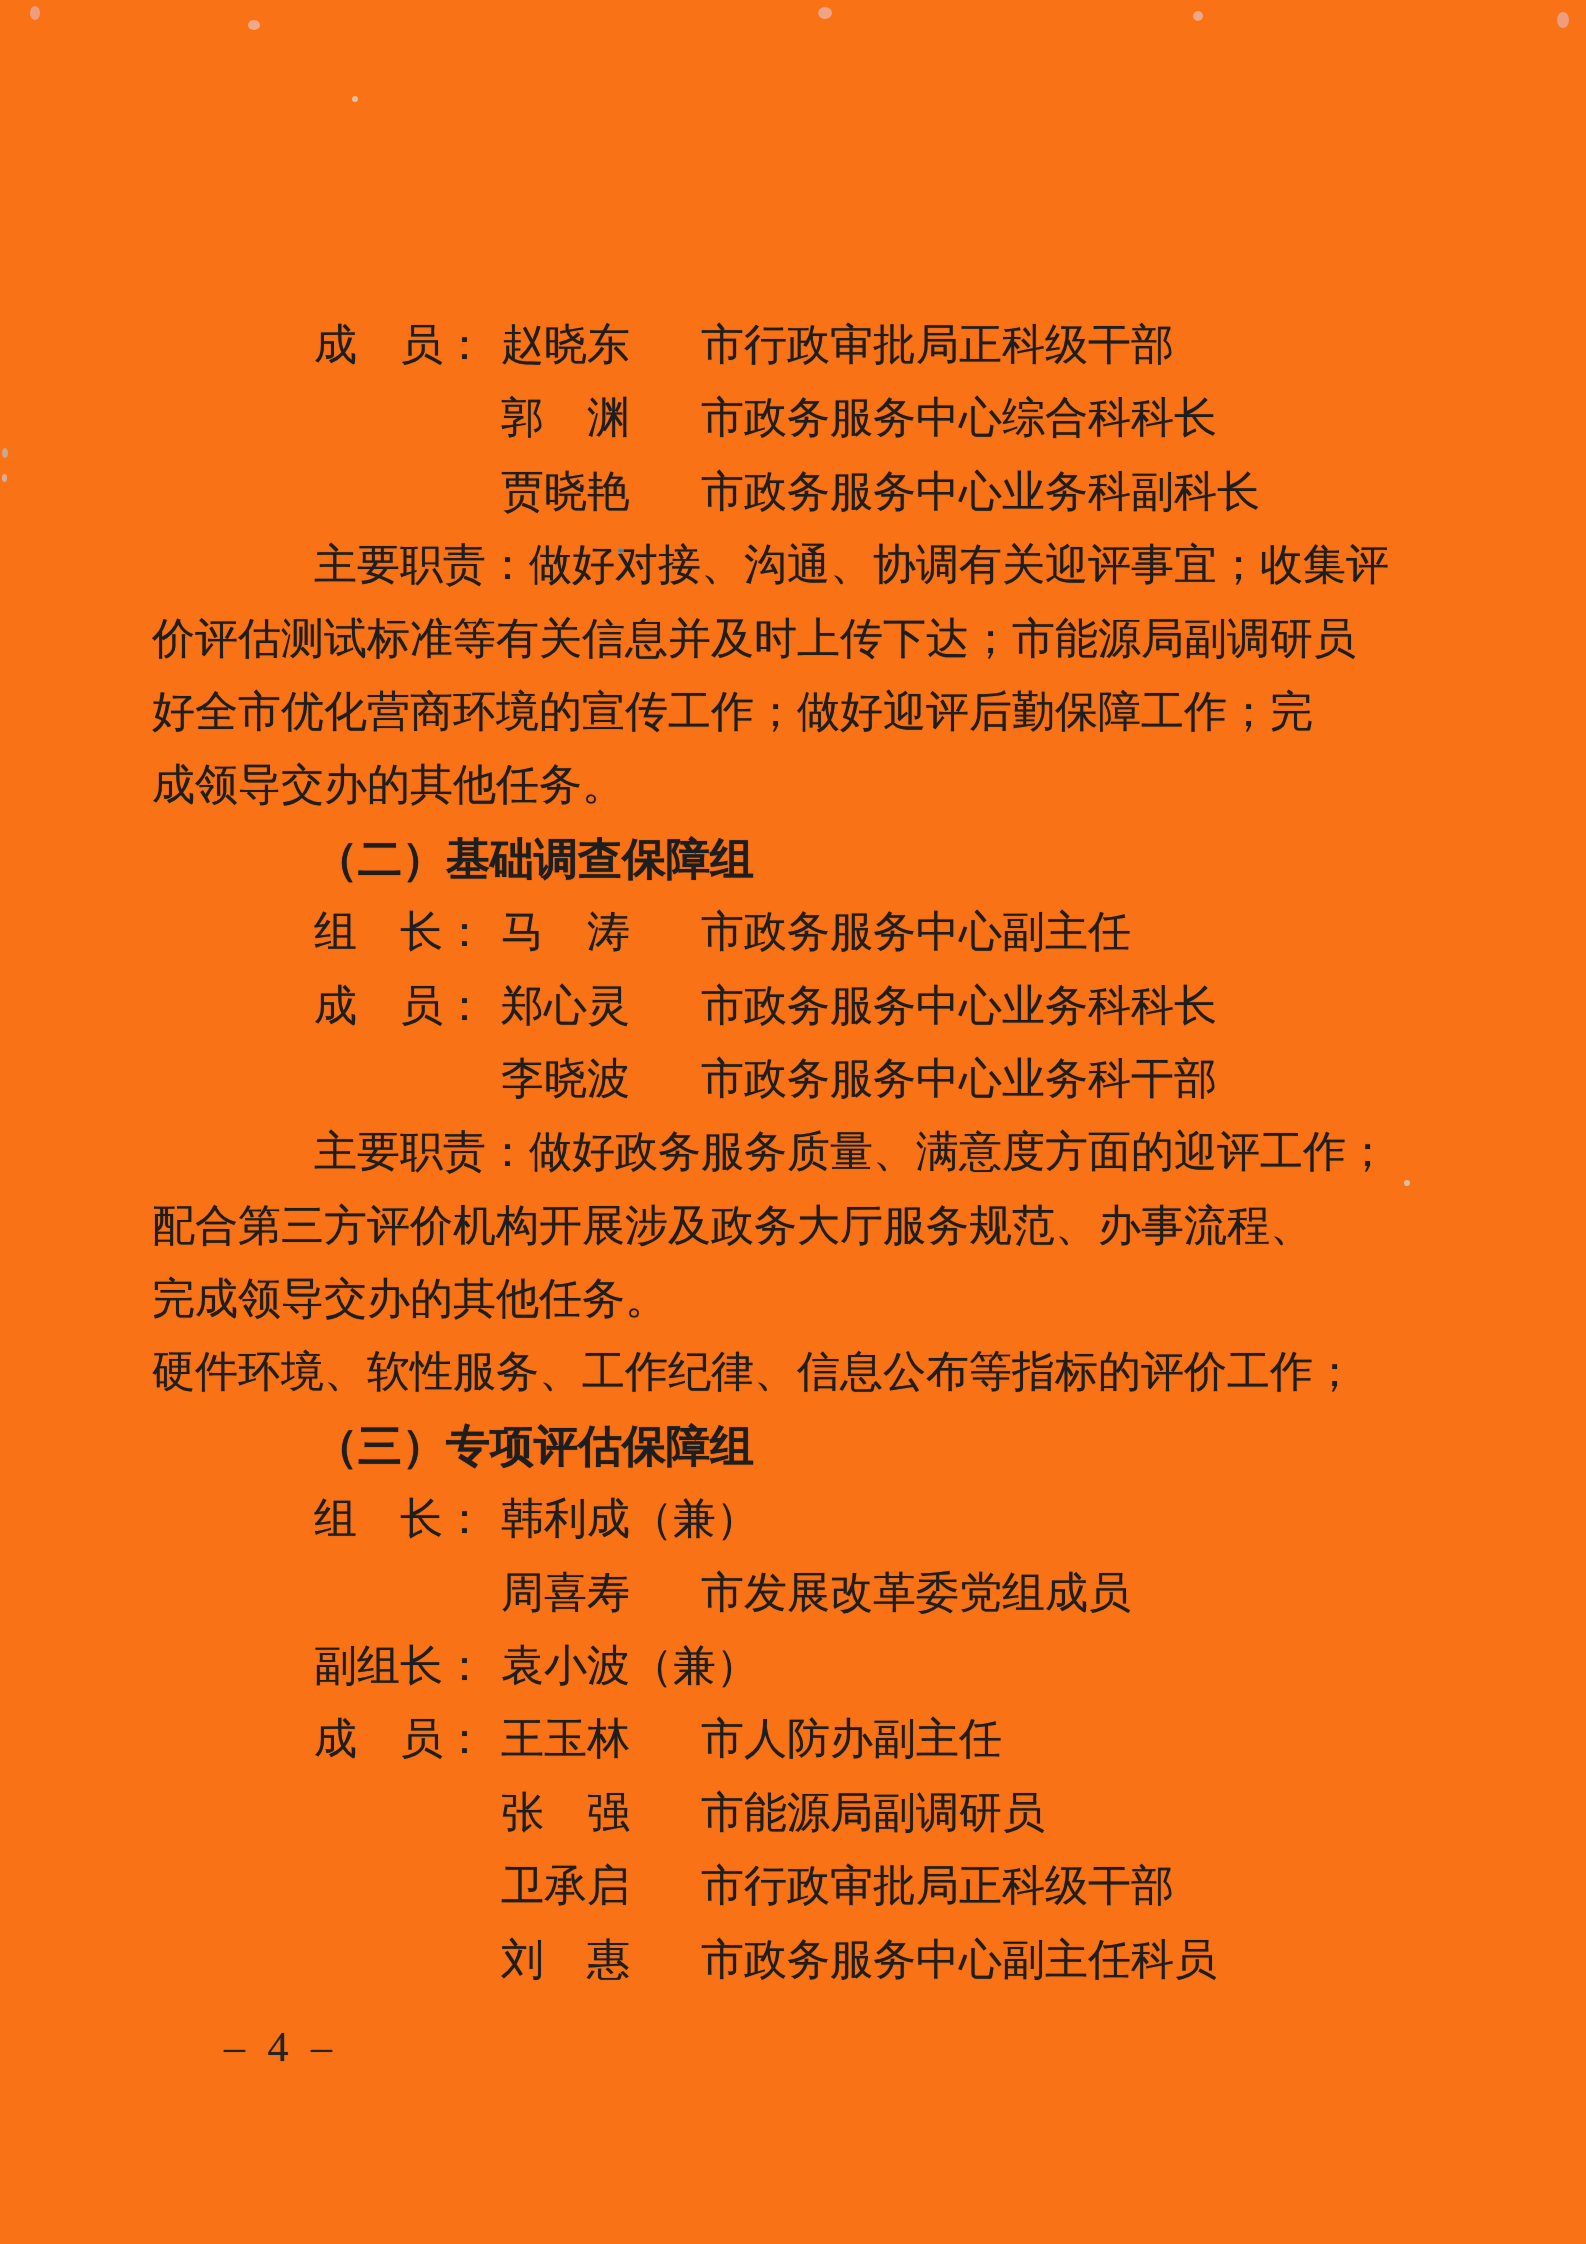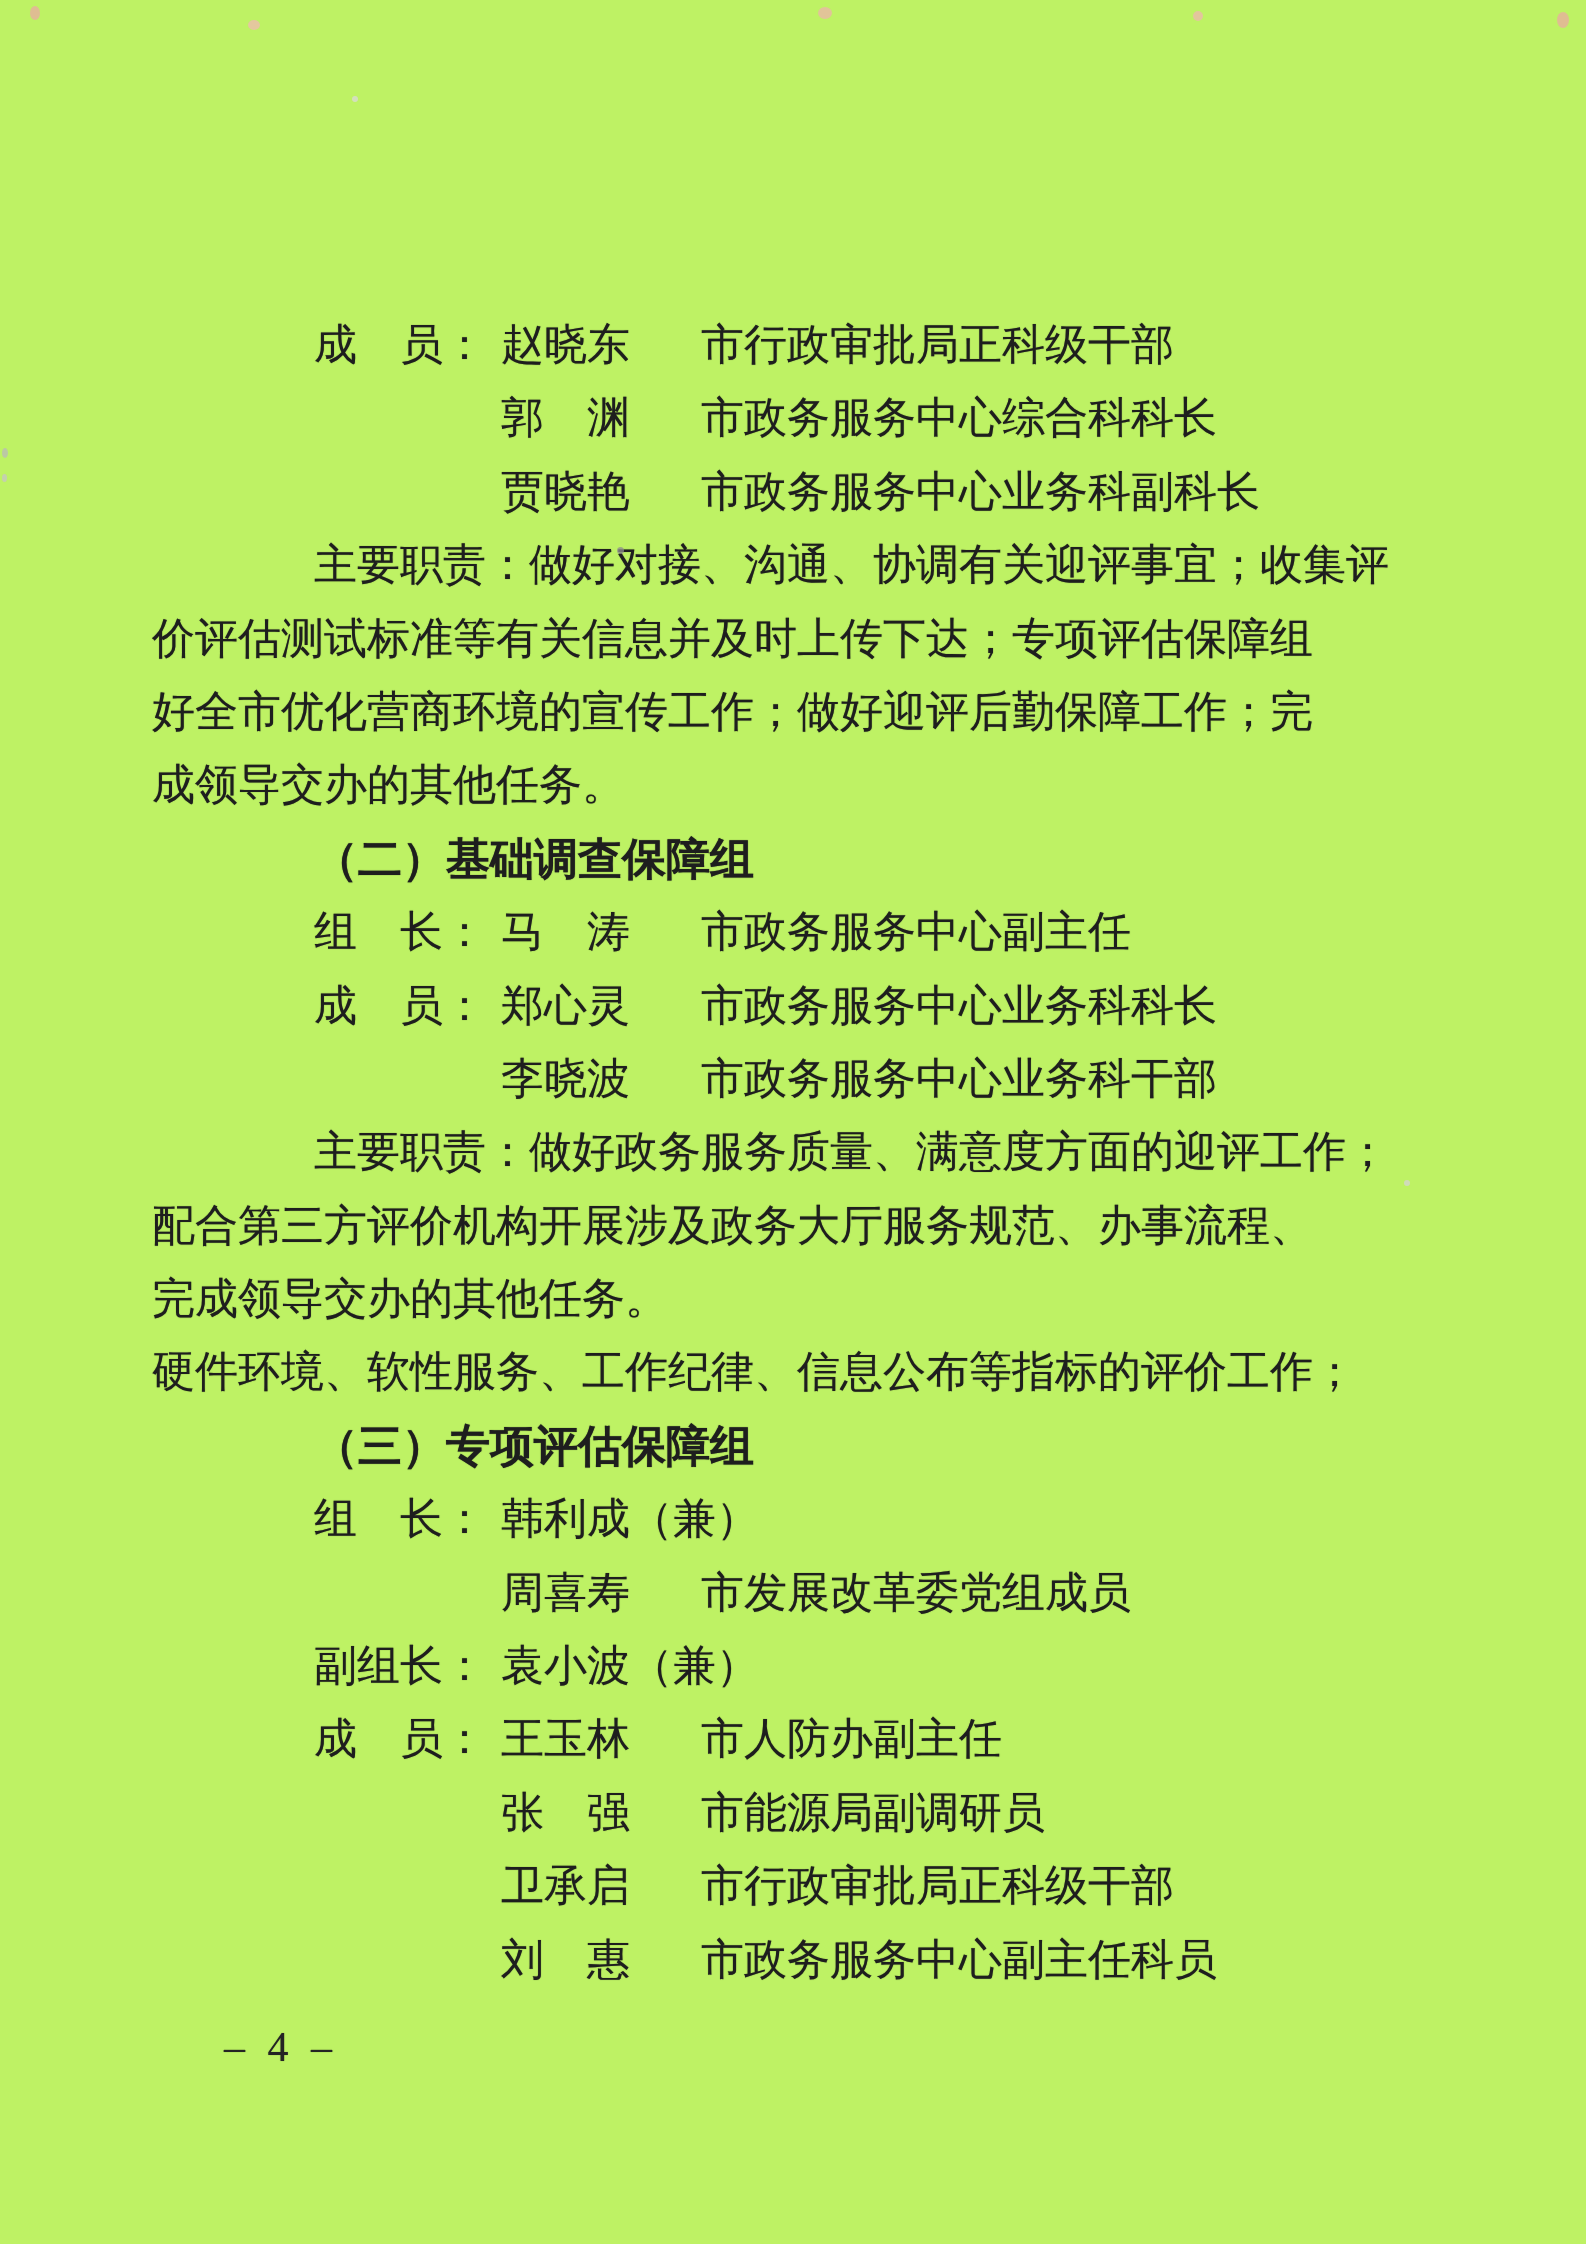--- a/index.html
+++ b/index.html
@@ -1,20 +1,20 @@
 <!DOCTYPE html>
 <html lang="zh"><head>
 <meta charset="utf-8">
 <style>
   html, body { margin: 0; padding: 0; background: #ffffff; }
   .page {
     position: relative;
     width: 1586px;
     height: 2244px;
-    background: #bef264;
+    background: #f97316;
     overflow: hidden;
     font-family: "Liberation Serif", "DejaVu Serif", serif;
     color: #1e1e1e;
   }
   .doc-lines {
     position: absolute;
     left: 0;
     top: 308px;
     width: 1586px;
   }
@@ -71,21 +71,21 @@
         <span class="title">市政务服务中心综合科科长</span>
       </div>
       <div class="line member">
         <span class="name">贾晓艳</span>
         <span class="title">市政务服务中心业务科副科长</span>
       </div>
       <div class="line para_first">
         <span>主要职责：做好对接、沟通、协调有关迎评事宜；收集评</span>
       </div>
       <div class="line para">
-        <span>价评估测试标准等有关信息并及时上传下达；专项评估保障组</span>
+        <span>价评估测试标准等有关信息并及时上传下达；市能源局副调研员</span>
       </div>
       <div class="line para">
         <span>好全市优化营商环境的宣传工作；做好迎评后勤保障工作；完</span>
       </div>
       <div class="line para">
         <span>成领导交办的其他任务。</span>
       </div>
       <div class="line heading">
         <span>（二）基础调查保障组</span>
       </div>

